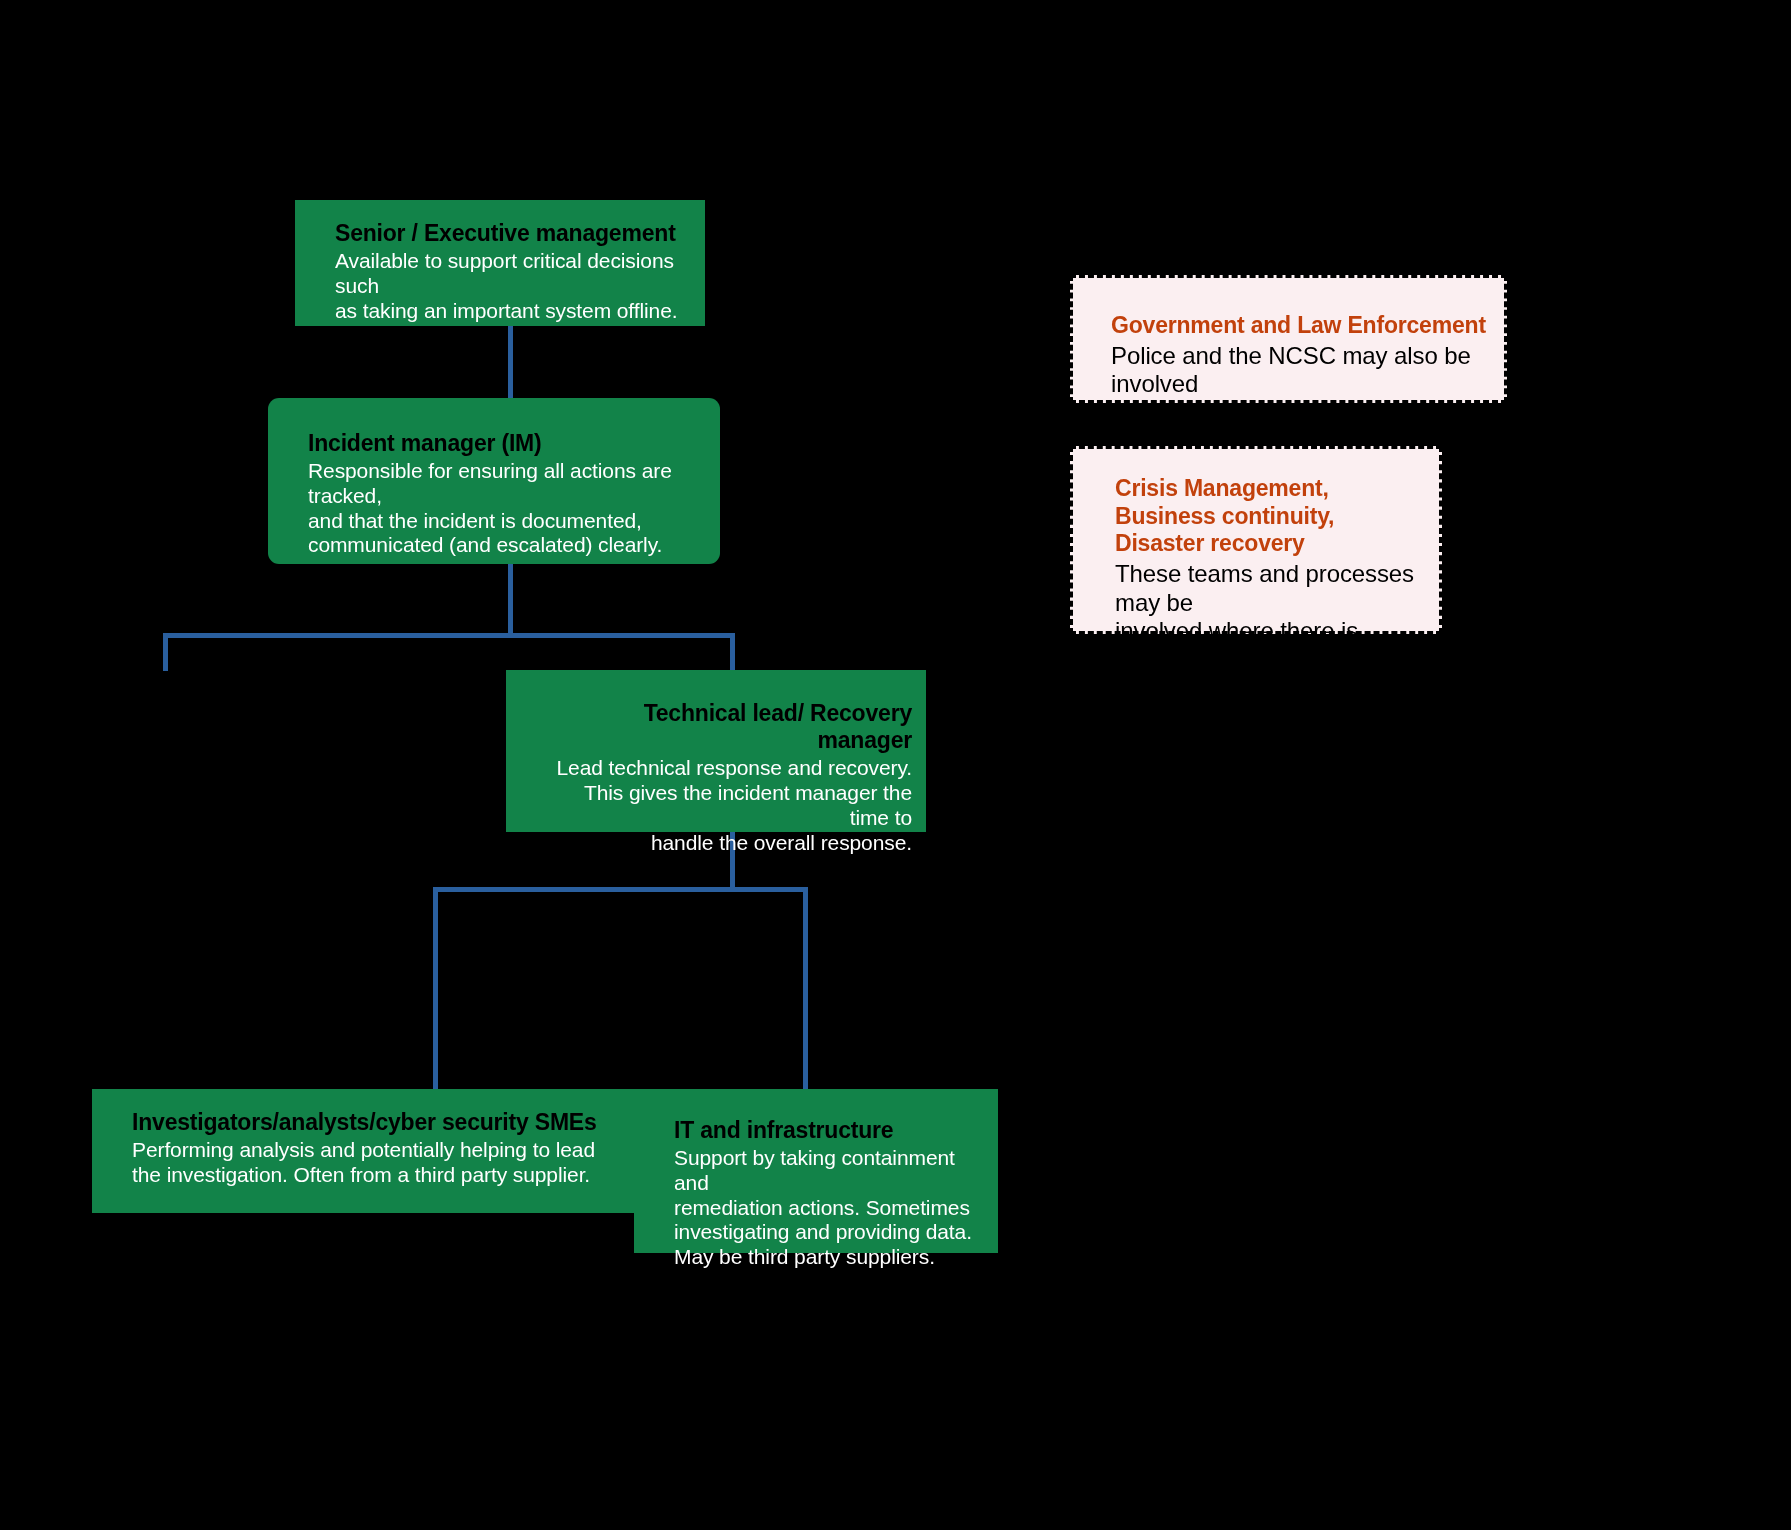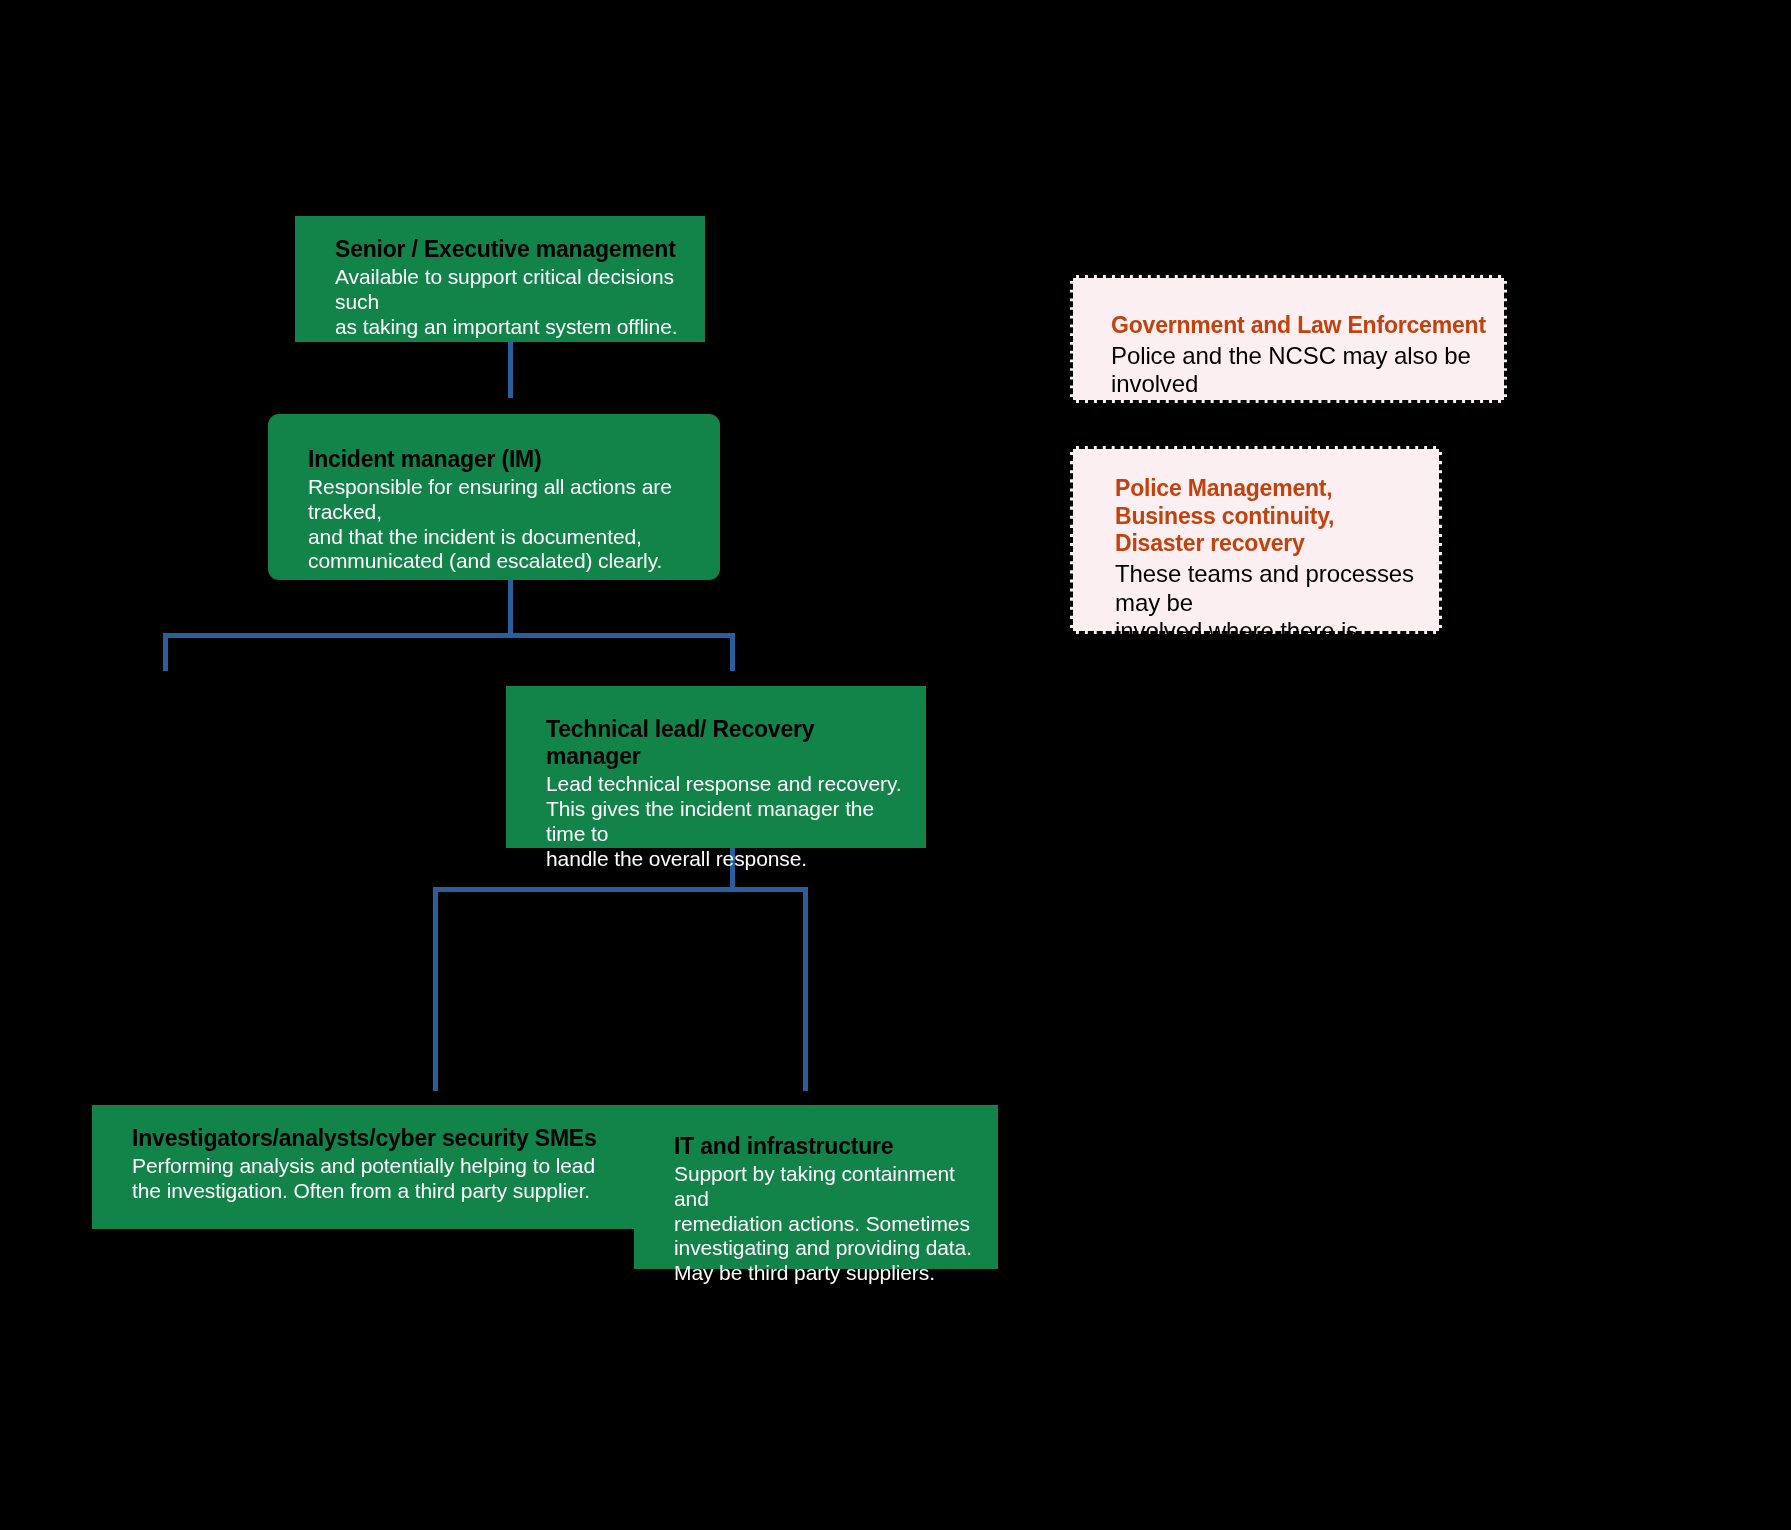--- a/index.html
+++ b/index.html
@@ -10,21 +10,20 @@
   }
   .canvas{position:absolute;inset:0;background:#000;}
 
   
   .node{
     position:absolute;
     background:#128349;
     box-sizing:border-box;
     padding:0;
     z-index:3;
-    margin-top:16px;
   }
   .node .inner{
     position:absolute;
     left:0;right:0;
   }
   .node h3{
     margin:0 0 2px 0;
     font-size:23px;
     font-weight:bold;
     line-height:1.18;
@@ -100,21 +99,21 @@
     <div class="inner" style="top:32px;left:40px;right:14px;">
       <h3>Incident manager (IM)</h3>
       <p>Responsible for ensuring all actions are tracked,
 and that the incident is documented,
 communicated (and escalated) clearly.</p>
     </div>
   </div>
 
 
   <div class="node" style="left:506px;top:670px;width:420px;height:162px;">
-    <div class="inner" style="top:30px;left:40px;right:14px;">
+    <div class="inner" style="top:30px;left:40px;right:14px;text-align:right;">
       <h3>Technical lead/ Recovery manager</h3>
       <p>Lead technical response and recovery.
 This gives the incident manager the time to
 handle the overall response.</p>
     </div>
   </div>
 
   <div class="node" style="left:92px;top:1089px;width:550px;height:124px;">
     <div class="inner" style="top:20px;left:40px;right:10px;">
       <h3>Investigators/analysts/cyber security SMEs</h3>
@@ -136,21 +135,21 @@
   <div class="aside" style="left:1070px;top:275px;width:437px;height:128px;">
     <div style="position:absolute;top:34px;left:38px;right:12px;">
       <h3>Government and Law Enforcement</h3>
       <p>Police and the NCSC may also be involved
 or provide advice, depending on the incident.</p>
     </div>
   </div>
 
   <div class="aside" style="left:1070px;top:446px;width:372px;height:188px;">
     <div style="position:absolute;top:26px;left:42px;right:12px;">
-      <h3>Police Management,
+      <h3>Crisis Management,
 Business continuity,
 Disaster recovery</h3>
       <p>These teams and processes may be
 involved where there is
 serious damage, outages.</p>
     </div>
   </div>
 
 </div>
 

